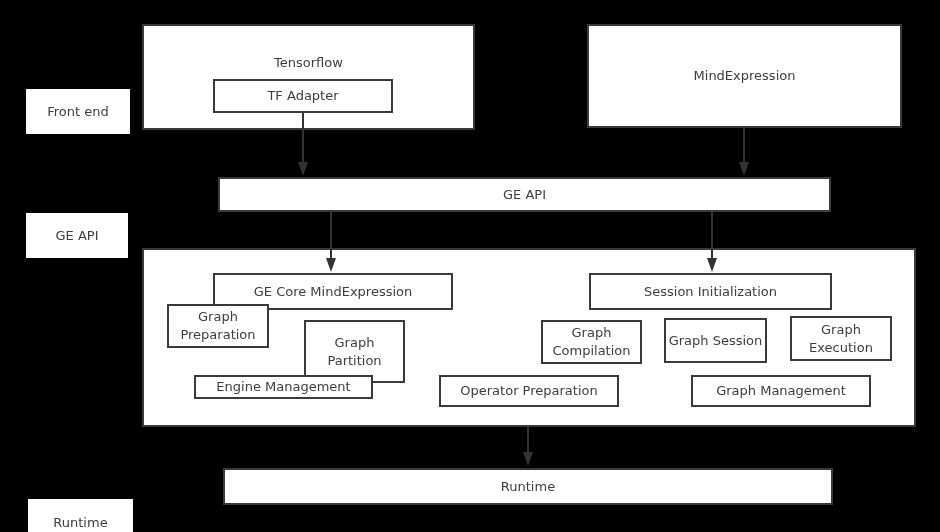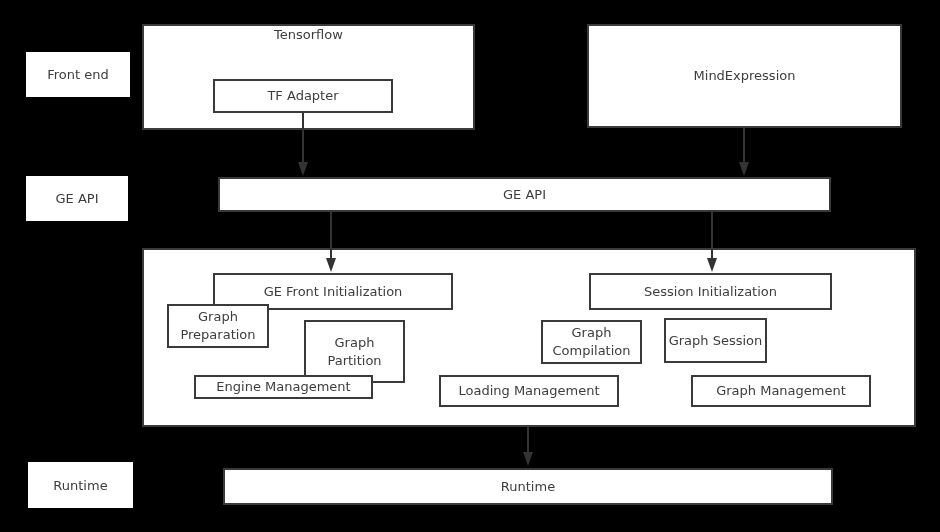--- a/index.html
+++ b/index.html
@@ -10,34 +10,36 @@
     font-family:"DejaVu Sans","Liberation Sans",sans-serif;
     color:#3d3d3d;
     font-size:13px;
     overflow:hidden;
   }
   .rowlabel{
     position:absolute;
     background:#fff;
     display:flex;align-items:center;justify-content:center;
     text-align:center;
+    margin-top:37px;
   }
   .box{
     position:absolute;
     background:#fff;
     border:2px solid #3a3a3a;
     box-sizing:border-box;
     display:flex;align-items:center;justify-content:center;
     text-align:center;
     line-height:1.35;
   }
   .box.titled{
     align-items:flex-start;
   }
   .box.titled .boxtitle{
+    padding-top:28px;
     width:100%;
     text-align:center;
   }
   .arrows{
     position:absolute;left:0;top:0;
     pointer-events:none;
   }
 </style>
 </head>
 <body>
@@ -52,30 +54,31 @@
     <div class="boxtitle">Tensorflow</div>
   </div>
   <div class="box" style="left:213px;top:79px;width:180px;height:34px">TF Adapter</div>
 
   <div class="box" style="left:587px;top:24px;width:315px;height:104px">MindExpression</div>
 
   <div class="box" style="left:218px;top:177px;width:613px;height:35px">GE API</div>
 
   <div class="box" style="left:142px;top:248px;width:774px;height:179px"></div>
 
-  <div class="box" style="left:213px;top:273px;width:240px;height:37px">GE Front Initialization</div>
+  <div class="box" style="left:213px;top:273px;width:240px;height:37px">GE Core MindExpression</div>
   <div class="box" style="left:589px;top:273px;width:243px;height:37px">Session Initialization</div>
 
   <div class="box" style="left:167px;top:304px;width:102px;height:44px">Graph Preparation</div>
   <div class="box" style="left:304px;top:320px;width:101px;height:63px">Graph Partition</div>
   <div class="box" style="left:541px;top:320px;width:101px;height:44px">Graph Compilation</div>
   <div class="box" style="left:664px;top:318px;width:103px;height:45px">Graph Session</div>
+  <div class="box" style="left:790px;top:316px;width:102px;height:45px">Graph Execution</div>
 
   <div class="box" style="left:194px;top:375px;width:179px;height:24px">Engine Management</div>
-  <div class="box" style="left:439px;top:375px;width:180px;height:32px">Loading Management</div>
+  <div class="box" style="left:439px;top:375px;width:180px;height:32px">Operator Preparation</div>
   <div class="box" style="left:691px;top:375px;width:180px;height:32px">Graph Management</div>
 
   <div class="box" style="left:223px;top:468px;width:610px;height:37px">Runtime</div>
 
   <svg class="arrows" width="940" height="532" viewBox="0 0 940 532">
     <defs>
       <marker id="ah" markerUnits="userSpaceOnUse" markerWidth="14" markerHeight="10" refX="0" refY="5" orient="auto">
         <path d="M0,0 L14,5 L0,10 Z" fill="#333333"></path>
       </marker>
     </defs>

